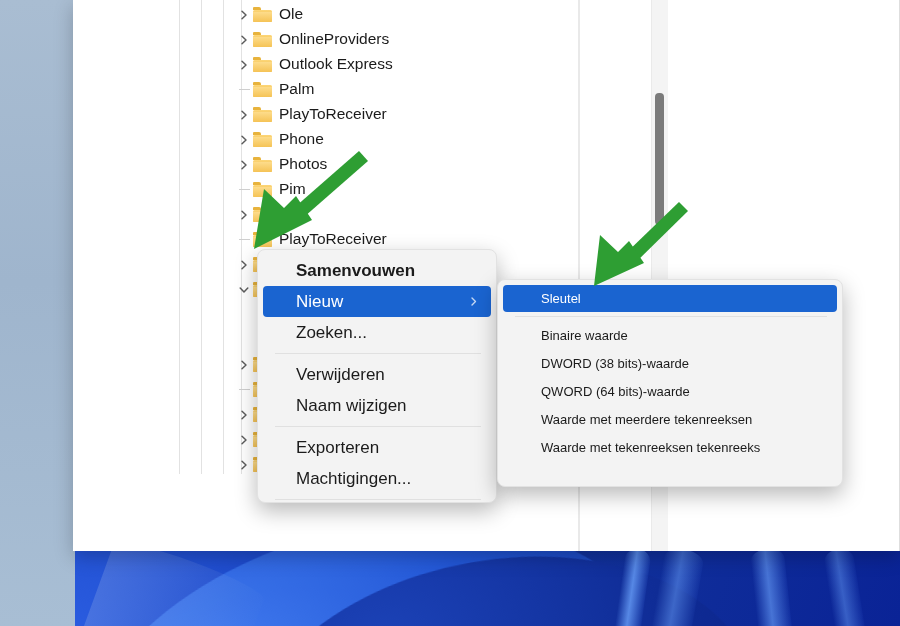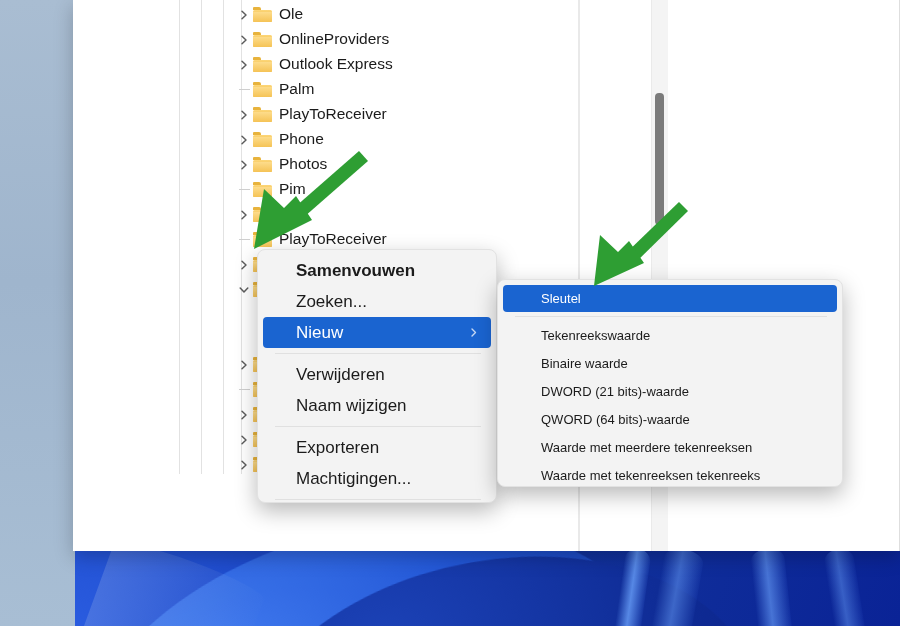--- a/index.html
+++ b/index.html
@@ -499,29 +499,29 @@
   <div id="value-pane"></div>
 
   <div id="scrollbar-track"></div>
   <div id="scrollbar-thumb" style="top: 93px; height: 132px;"></div>
 </div>
 
 <div id="context-menu">
     <div class="menu-item bold">
       <span>Samenvouwen</span>
     </div>
-    <div class="menu-item">
-      <span>Zoeken...</span>
-    </div>
     <div class="menu-item highlight">
       <span>Nieuw</span>
       <span class="submenu-arrow"><svg width="11" height="11" viewBox="0 0 11 11">
           <path d="M4 2 L7.5 5.5 L4 9" fill="none" stroke="currentColor" stroke-width="1.4" stroke-linecap="round" stroke-linejoin="round"></path>
         </svg></span>
     </div>
+    <div class="menu-item">
+      <span>Zoeken...</span>
+    </div>
     <div class="menu-sep"></div>
     <div class="menu-item">
       <span>Verwijderen</span>
     </div>
     <div class="menu-item">
       <span>Naam wijzigen</span>
     </div>
     <div class="menu-sep"></div>
     <div class="menu-item">
       <span>Exporteren</span>
@@ -531,27 +531,24 @@
     </div>
     <div class="menu-sep"></div>
   </div>
 
 <div id="submenu">
     <div class="menu-item highlight">
       <span>Sleutel</span>
     </div>
     <div class="menu-sep"></div>
     <div class="menu-item">
-      <span>Tekenreekswaarde</span>
-    </div>
-    <div class="menu-item">
       <span>Binaire waarde</span>
     </div>
     <div class="menu-item">
-      <span>DWORD (21 bits)-waarde</span>
+      <span>DWORD (38 bits)-waarde</span>
     </div>
     <div class="menu-item">
       <span>QWORD (64 bits)-waarde</span>
     </div>
     <div class="menu-item">
       <span>Waarde met meerdere tekenreeksen</span>
     </div>
     <div class="menu-item">
       <span>Waarde met tekenreeksen tekenreeks</span>
     </div>

